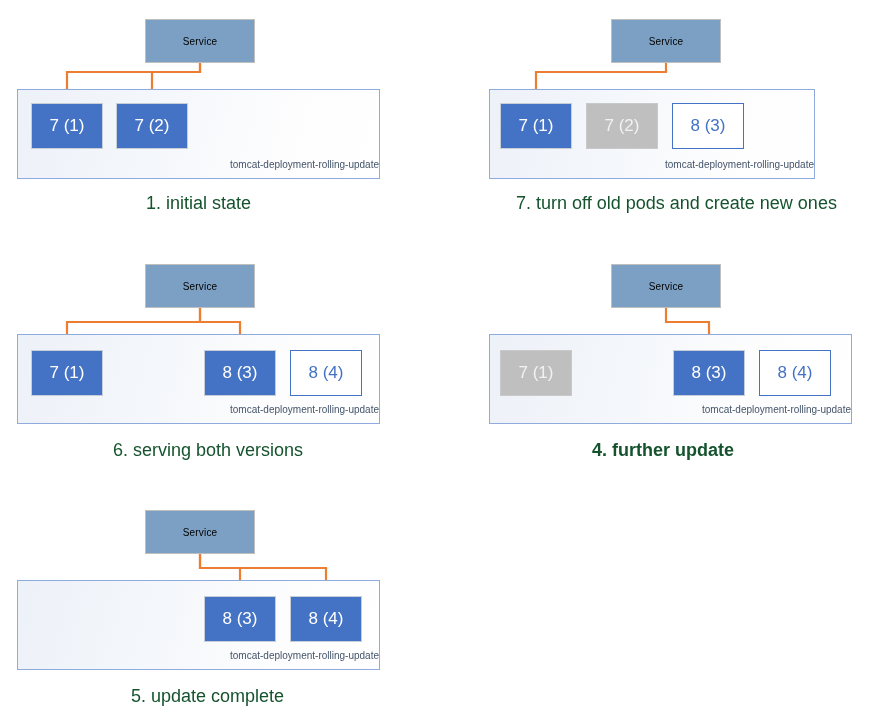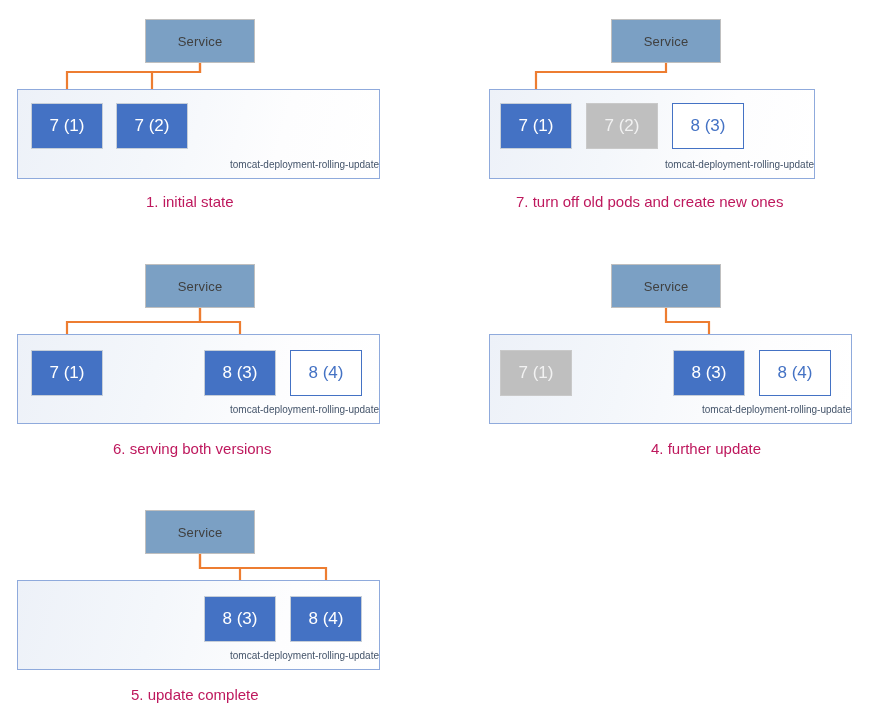--- a/index.html
+++ b/index.html
@@ -12,22 +12,22 @@
     -webkit-font-smoothing:antialiased;
   }
   .panel{position:absolute;}
 
   
   .service{
     position:absolute;
     background:#7BA0C4;
     border:1px solid #BFBFBF;
     box-sizing:border-box;
-    color:#404040;
-    font-size:13px;
+    color:#000000;
+    font-size:10px;
     display:flex;
     align-items:center;
     justify-content:center;
     letter-spacing:.2px;
   }
 
   
   .deployment{
     position:absolute;
     box-sizing:border-box;
@@ -67,22 +67,22 @@
     border:1px solid #4472C4;
     color:#4472C4;
   }
 
   
   .conn{position:absolute;left:0;top:0;overflow:visible;}
 
   
   .caption{
     position:absolute;
-    color:#be185d;
-    font-size:15px;
+    color:#14532d;
+    font-size:18px;
     white-space:nowrap;
   }
 </style>
 </head>
 <body>
 
 <div class="panel">
 
   <div class="service" style="left:145px;top:19px;width:110px;height:44px;">Service</div>
 
@@ -163,21 +163,21 @@
   </svg>
 
   <div class="deployment" style="left:489px;top:334px;width:363px;height:90px;">
     <div class="deployment-label">tomcat-deployment-rolling-update</div>
   </div>
 
   <div class="pod grey" style="left:500px;top:350px;width:72px;height:46px;">7 (1)</div>
   <div class="pod blue" style="left:673px;top:350px;width:72px;height:46px;">8 (3)</div>
   <div class="pod outline" style="left:759px;top:350px;width:72px;height:46px;">8 (4)</div>
 
-  <div class="caption" style="left:651px;top:440px;">4. further update</div>
+  <div class="caption" style="left:592px;top:440px;font-weight:bold;">4. further update</div>
 </div>
 
 <div class="panel">
 
   <div class="service" style="left:145px;top:510px;width:110px;height:44px;">Service</div>
 
   <svg class="conn" width="870" height="718">
     <g fill="none" stroke="#ED7D31" stroke-width="2.2">
       <path d="M200,554 L200,568 L240,568 L240,583"></path>
       <path d="M200,554 L200,568 L326,568 L326,583"></path>

